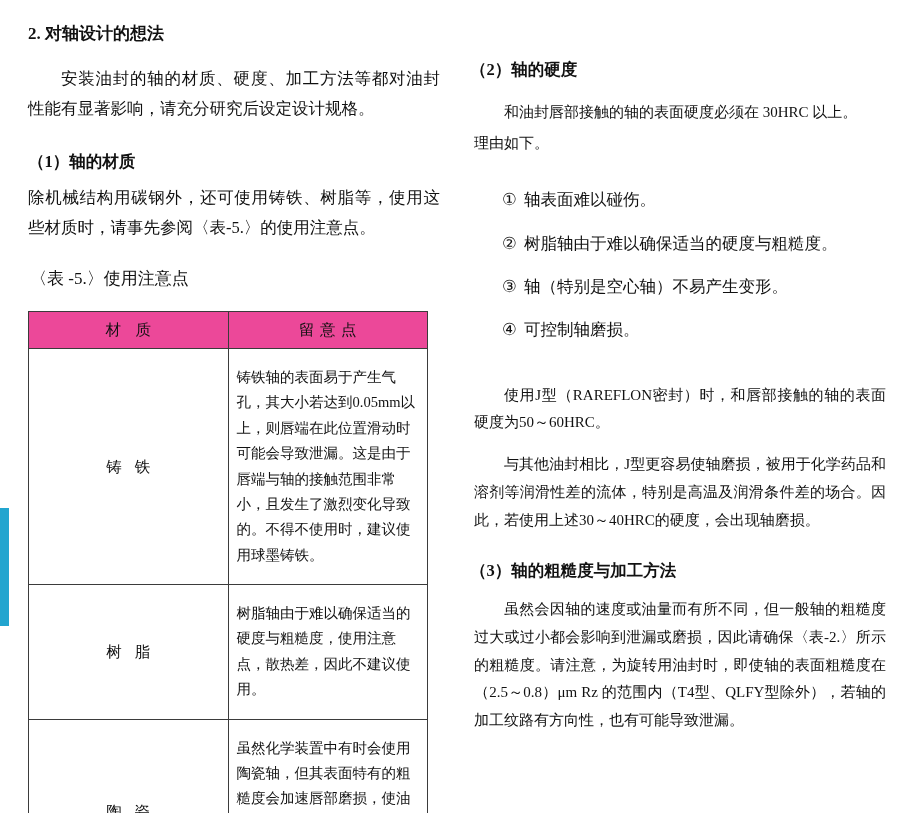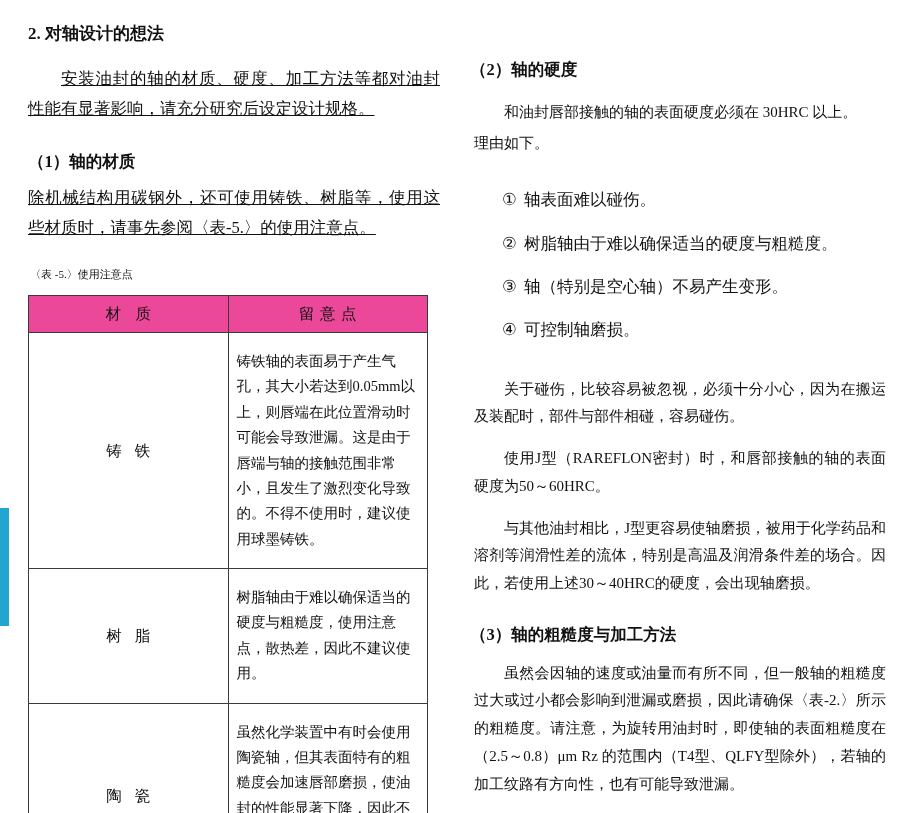--- a/index.html
+++ b/index.html
@@ -45,40 +45,39 @@
     font-weight: bold;
     margin: 0;
     padding: 0;
     line-height: 1.4;
   }
   .para {
     font-size: 16.5px;
     line-height: 1.85;
     margin: 0;
     text-align: justify;
-    text-decoration: underline;
   }
   .indent {
     text-indent: 2em;
   }
   .sub-head {
     font-size: 16.5px;
     font-weight: bold;
     margin: 0;
     line-height: 1.8;
   }
   .spacer-10 { height: 10px; }
   .spacer-14 { height: 14px; }
   .spacer-18 { height: 18px; }
   .spacer-22 { height: 22px; }
   .spacer-6 { height: 6px; }
 
   .table-caption {
-    font-size: 11px;
-    margin: 0 0 13px 2px;
+    font-size: 17px;
+    margin: 0 0 20px 2px;
     line-height: 1.5;
   }
   table.notes {
     border-collapse: collapse;
     width: 400px;
     table-layout: fixed;
     border: 1px solid #3b3b3b;
   }
   table.notes th {
     background: #ec4899;
@@ -177,21 +176,20 @@
       <span class="num">②</span><span>树脂轴由于难以确保适当的硬度与粗糙度。</span>
     </p>
     <p class="list-item">
       <span class="num">③</span><span>轴（特别是空心轴）不易产生变形。</span>
     </p>
     <p class="list-item">
       <span class="num">④</span><span>可控制轴磨损。</span>
     </p>
 
     <div class="spacer-14"></div>
-    <p class="r-para indent">关于碰伤，比较容易被忽视，必须十分小心，因为在搬运及装配时，部件与部件相碰，容易碰伤。</p>
     <div class="spacer-6"></div>
     <p class="r-para indent">使用J型（RAREFLON密封）时，和唇部接触的轴的表面硬度为50～60HRC。</p>
     <div class="spacer-6"></div>
     <p class="r-para indent">与其他油封相比，J型更容易使轴磨损，被用于化学药品和溶剂等润滑性差的流体，特别是高温及润滑条件差的场合。因此，若使用上述30～40HRC的硬度，会出现轴磨损。</p>
     <div class="spacer-18"></div>
     <p class="sub-head">（3）轴的粗糙度与加工方法</p>
     <div class="spacer-6"></div>
     <p class="r-para indent">虽然会因轴的速度或油量而有所不同，但一般轴的粗糙度过大或过小都会影响到泄漏或磨损，因此请确保〈表-2.〉所示的粗糙度。请注意，为旋转用油封时，即使轴的表面粗糙度在（2.5～0.8）μm Rz 的范围内（T4型、QLFY型除外），若轴的加工纹路有方向性，也有可能导致泄漏。</p>
 
   </div>

